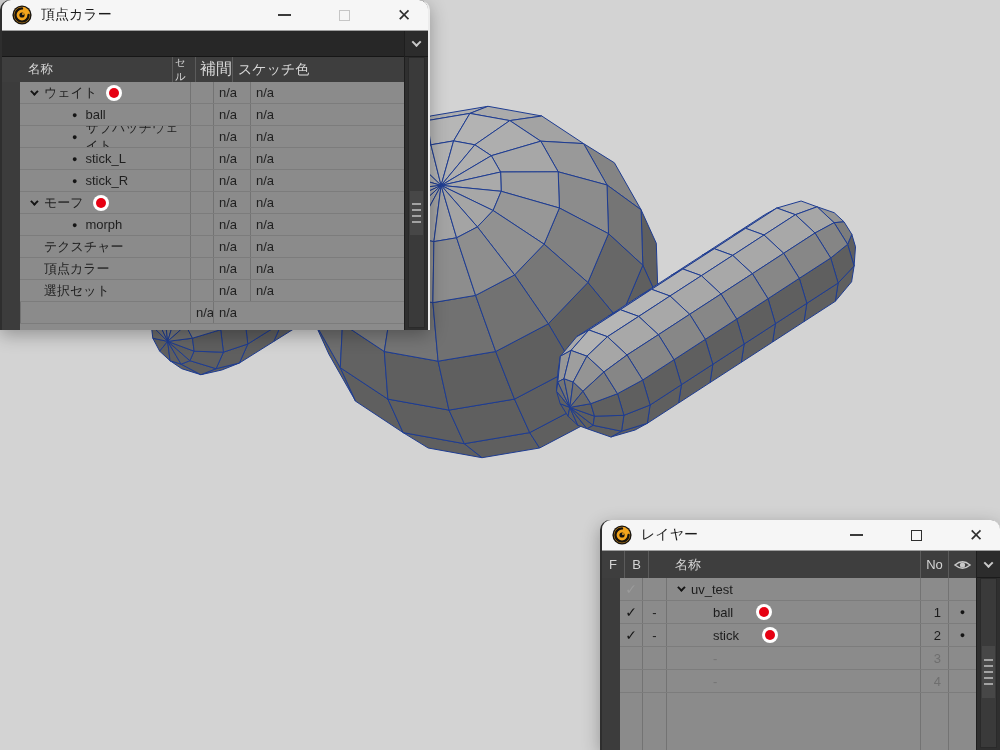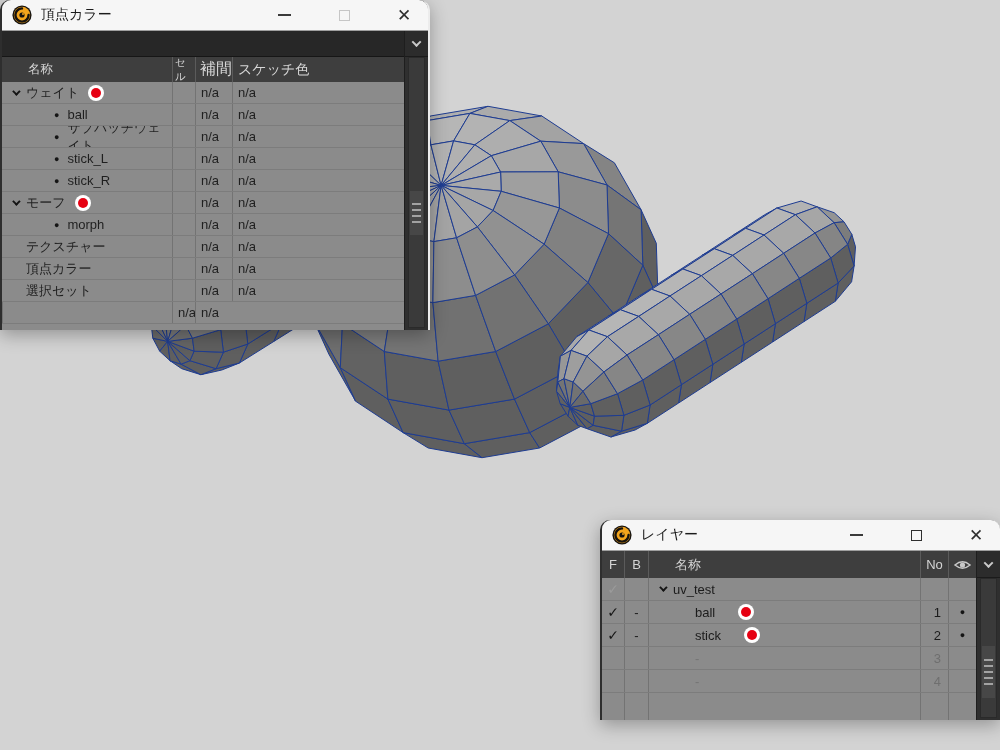--- a/index.html
+++ b/index.html
@@ -10,21 +10,21 @@
 
   
   .viewport{position:absolute;inset:0;background:#d3d3d3;}
   .viewport svg{display:block;}
 
   
   .panel{position:absolute;background:#3c3c3c;
          box-shadow:0 5px 18px rgba(0,0,0,.30);border-left:2px solid #2e2e2e;}
   .vertex-panel{left:0;top:425;width:430px;height:330px;border-radius:10px 10px 0 0;
                 border-right:2px solid #ececec;}
-  .layer-panel{left:600px;top:520px;width:400px;height:200px;border-radius:10px 10px 0 0;}
+  .layer-panel{left:600px;top:520px;width:400px;height:230px;border-radius:10px 10px 0 0;}
 
   .titlebar{height:31px;background:#f6f6f6;border-radius:9px 9px 0 0;
             border-bottom:1px solid #9f9f9f;display:flex;align-items:center;
             padding:0 10px;gap:9px;position:relative;}
   .titlebar .title{font-size:14px;color:#1b1b1b;}
   .app-icon{width:20px;height:20px;display:inline-flex;flex:0 0 auto;}
   .wb{position:absolute;top:0;height:30px;width:32px;display:flex;
       align-items:center;justify-content:center;cursor:default;}
   .wb.min{right:128px}.wb.max{right:68px}.wb.close{right:8px}
   .minbar{width:13px;height:2px;background:#3a3a3a;display:block;}
@@ -50,21 +50,21 @@
                  display:flex;flex-direction:column;justify-content:center;gap:4px;
                  padding:0 2px;}
   .scroll-handle i{display:block;height:2px;background:#a2a2a2;}
 
   
   .vp-toolbar{height:26px;background:#272727;border-bottom:1px solid #161616;}
   .grid-v{display:grid;grid-template-columns:170px 23px 37px 1fr;}
   .vp-header{height:25px;background:#3e3e3e;color:#d6d6d6;align-items:center;}
   .vp-header .hcell{height:100%;display:flex;align-items:center;overflow:hidden;}
   .hcell.c2,.hcell.c3,.hcell.c4{border-left:1px solid #5b5b5b;}
-  .rows-wrap{flex:1;background:#8b8b8b;display:flex;flex-direction:column;overflow:hidden;}
+  .rows-wrap{flex:1;background:#8b8b8b;display:flex;flex-direction:column;overflow:hidden;margin-left:18px;}
   .vrow{height:22px;flex:0 0 22px;border-bottom:1px solid #7c7c7c;align-items:center;
         color:#1f1f1f;font-size:13px;}
   .vrow .cell{height:100%;display:flex;align-items:center;overflow:hidden;}
   .vrow .cell.c2,.vrow .cell.c3,.vrow .cell.c4{border-left:1px solid #737373;}
   .expander{display:inline-flex;width:14px;justify-content:center;flex:0 0 auto;}
   .chev-dark{display:inline-block;width:6px;height:6px;border-right:2px solid #141414;
              border-bottom:2px solid #141414;transform:rotate(45deg) translateY(-2px);}
   .bullet{font-size:9px;margin-right:8px;color:#151515;}
   .reddot{width:10px;height:10px;border-radius:50%;flex:0 0 auto;
           box-shadow:0 0 0 3px #ffffff;}

